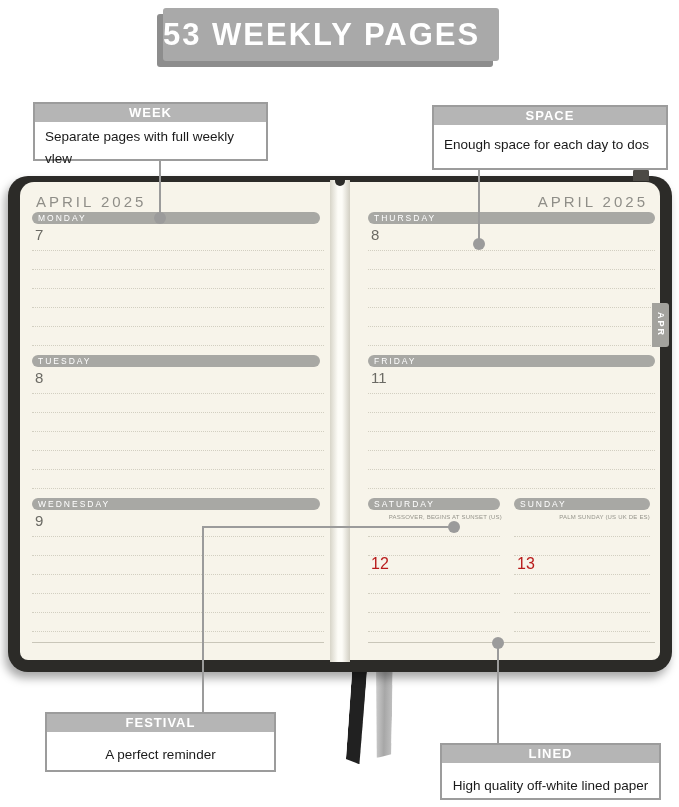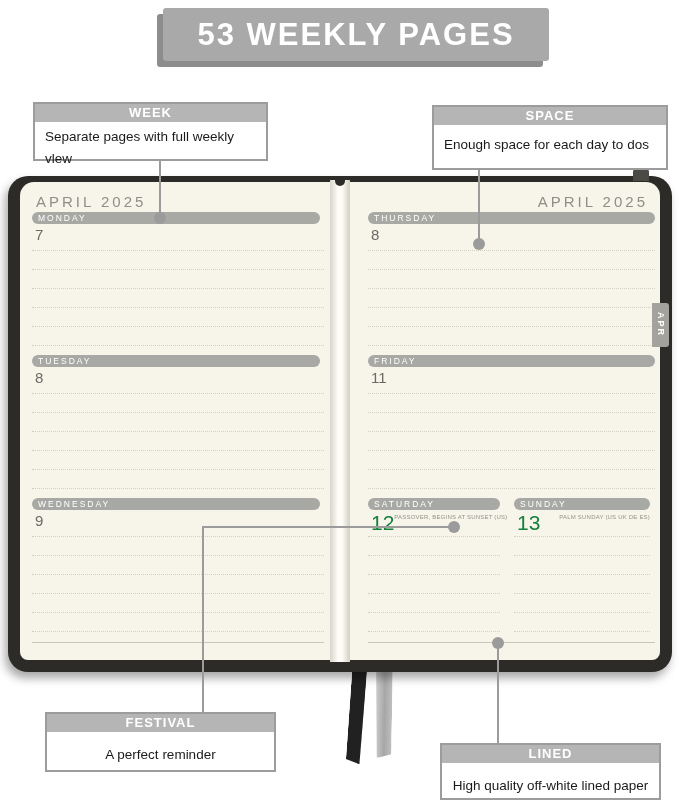--- a/index.html
+++ b/index.html
@@ -2,23 +2,23 @@
 <html><head>
 <meta charset="utf-8">
 <style>
   html,body{margin:0;padding:0;background:#ffffff;}
   .stage{
     position:relative;width:679px;height:807px;overflow:hidden;
     background:#ffffff;font-family:"Liberation Sans", sans-serif;
   }
   
   .banner{
-    position:absolute;left:163px;top:8px;width:386px;height:53px;
+    position:absolute;left:163px;top:8px;width:336px;height:53px;
     background:#a9a9a9;box-shadow:-6px 6px 0 #8d8d8d;border-radius:3px;
-    display:flex;align-items:center;justify-content:center;z-index:6;
+    display:flex;align-items:center;justify-content:flex-start;z-index:6;
   }
   .banner span{
     color:#ffffff;font-size:31px;font-weight:bold;letter-spacing:2px;
   }
   
   .callout{
     position:absolute;background:#ffffff;border:2px solid #9c9c9c;
     box-sizing:border-box;z-index:6;
   }
   .callout-title{
@@ -93,21 +93,21 @@
   }
   .right-page .solid-rule{left:18px;right:5px;}
   
   .weekend{position:absolute;top:316px;left:0;right:0;height:144px;}
   .wcol{position:absolute;top:0;height:144px;}
   .wcol .daybar{position:absolute;left:0;right:0;top:0;}
   .wcol .daterow{
     position:absolute;top:13px;left:2px;right:0;height:16px;
     display:flex;justify-content:space-between;align-items:flex-start;
   }
-  .wcol .date-inline{color:#15803d;font-size:21px;padding-left:1px;}
+  .wcol .date-inline{color:#b91c1c;font-size:16px;padding-left:1px;margin-top:44px;}
   .wcol .note{
     color:#94938a;font-size:6px;letter-spacing:0.2px;text-align:right;
     padding-top:3px;white-space:nowrap;
   }
   .wcol .rules{position:absolute;left:0;right:0;top:20px;}
   .w-sat{left:18px;width:132px;}
   .w-sun{left:164px;width:136px;}
   
   .side-tab{
     position:absolute;left:644px;top:127px;width:17px;height:44px;

